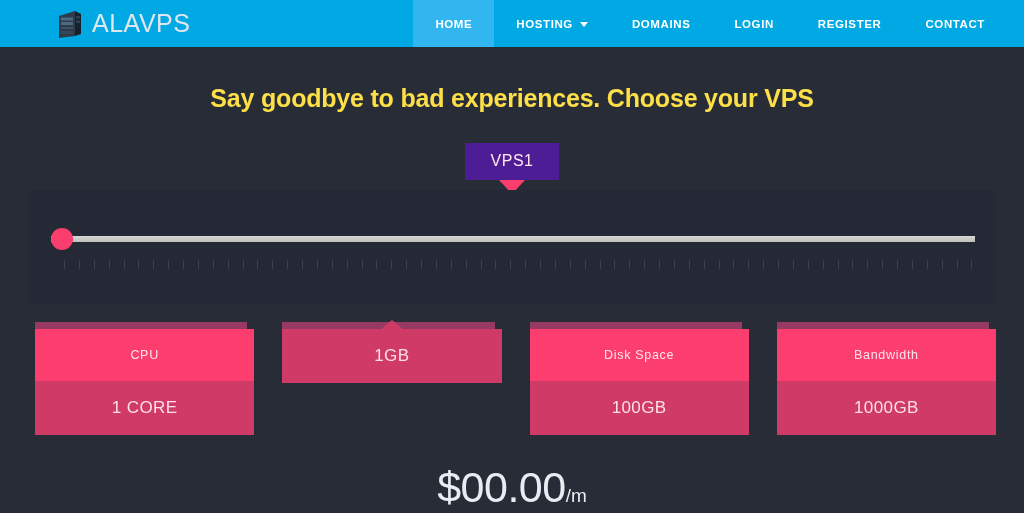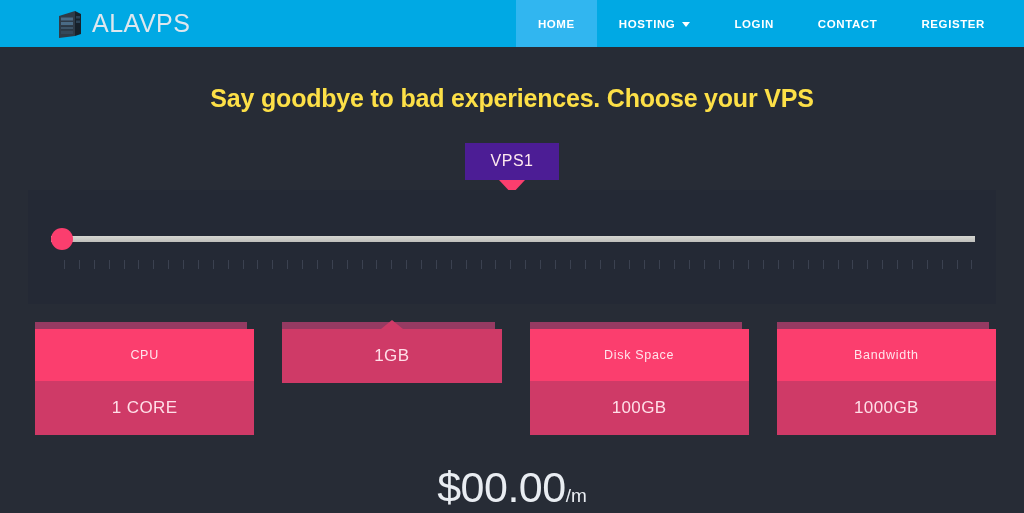--- a/index.html
+++ b/index.html
@@ -275,27 +275,30 @@
 
   <nav class="nav">
     <div class="nav-item active">
       <span>HOME</span>
     </div>
     <div class="nav-item">
       <span>HOSTING</span>
       <span class="caret"></span>
     </div>
     <div class="nav-item">
+      <span>DOMAINS</span>
+    </div>
+    <div class="nav-item">
       <span>LOGIN</span>
+    </div>
+    <div class="nav-item">
+      <span>REGISTER</span>
     </div>
     <div class="nav-item">
       <span>CONTACT</span>
-    </div>
-    <div class="nav-item">
-      <span>REGISTER</span>
     </div>
   </nav>
 </div>
 
 <h1 class="headline">Say goodbye to bad experiences. Choose your VPS</h1>
 
 <div class="badge-wrap">
   <div class="badge">VPS1</div>
 </div>
 

